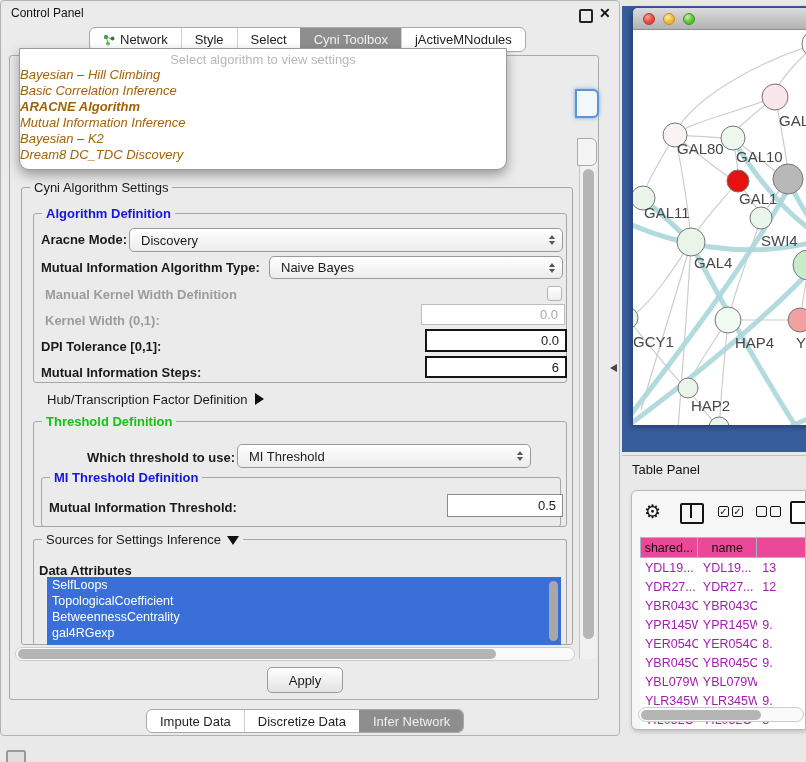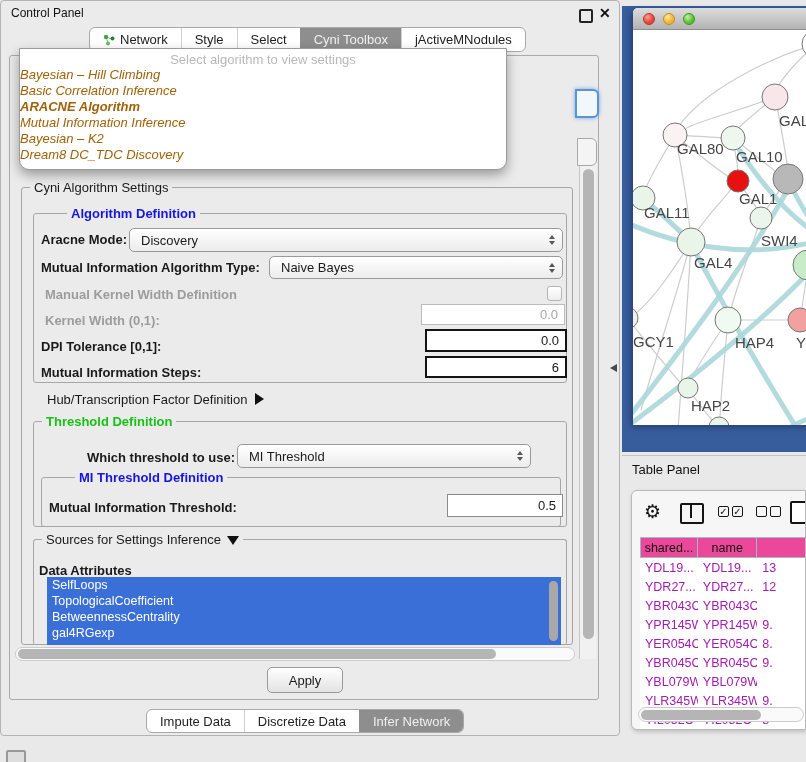--- a/index.html
+++ b/index.html
@@ -16,21 +16,21 @@
           border-radius:6px;overflow:hidden;height:23px;}
   .tab{display:flex;align-items:center;gap:5px;padding:0 13px;font-size:13px;color:#222;white-space:nowrap;}
   .tab + .tab{border-left:1px solid #d0d0d0;}
   .tab.sel{background:#8e8e8e;color:#f0f0f0;border-left:1px solid #8e8e8e;}
   
   .content{position:absolute;left:8px;top:54px;width:590px;height:645px;border:1px solid #ababab;
            border-radius:3px;background:#ebebeb;box-sizing:border-box;}
   
   .gbox{position:absolute;border:1px solid #a6a6a6;border-radius:3px;box-sizing:border-box;}
   .gbox-label{position:absolute;top:-8px;left:8px;background:#ebebeb;padding:0 4px;font-size:13px;white-space:nowrap;}
-  .blue{color:#1515dd;font-weight:bold;margin-left:25px;}
+  .blue{color:#1515dd;font-weight:bold;}
   .green{color:#15c215;font-weight:bold;}
   .lbl{position:absolute;font-size:13px;font-weight:bold;color:#1a1a1a;white-space:nowrap;}
   .lbl.dis{color:#9c9c9c;}
   .plain{font-weight:normal;}
   
   .combo{position:absolute;background:linear-gradient(#ffffff,#ececec);border:1px solid #9a9a9a;border-radius:5px;
          font-size:13px;display:flex;align-items:center;padding:0 22px 0 11px;box-sizing:border-box;}
   .spin{position:absolute;right:7px;top:50%;transform:translateY(-50%);display:flex;flex-direction:column;gap:2px;}
   .spin i{display:block;width:0;height:0;border-left:3.5px solid transparent;border-right:3.5px solid transparent;}
   .spin .up{border-bottom:4px solid #555;}

